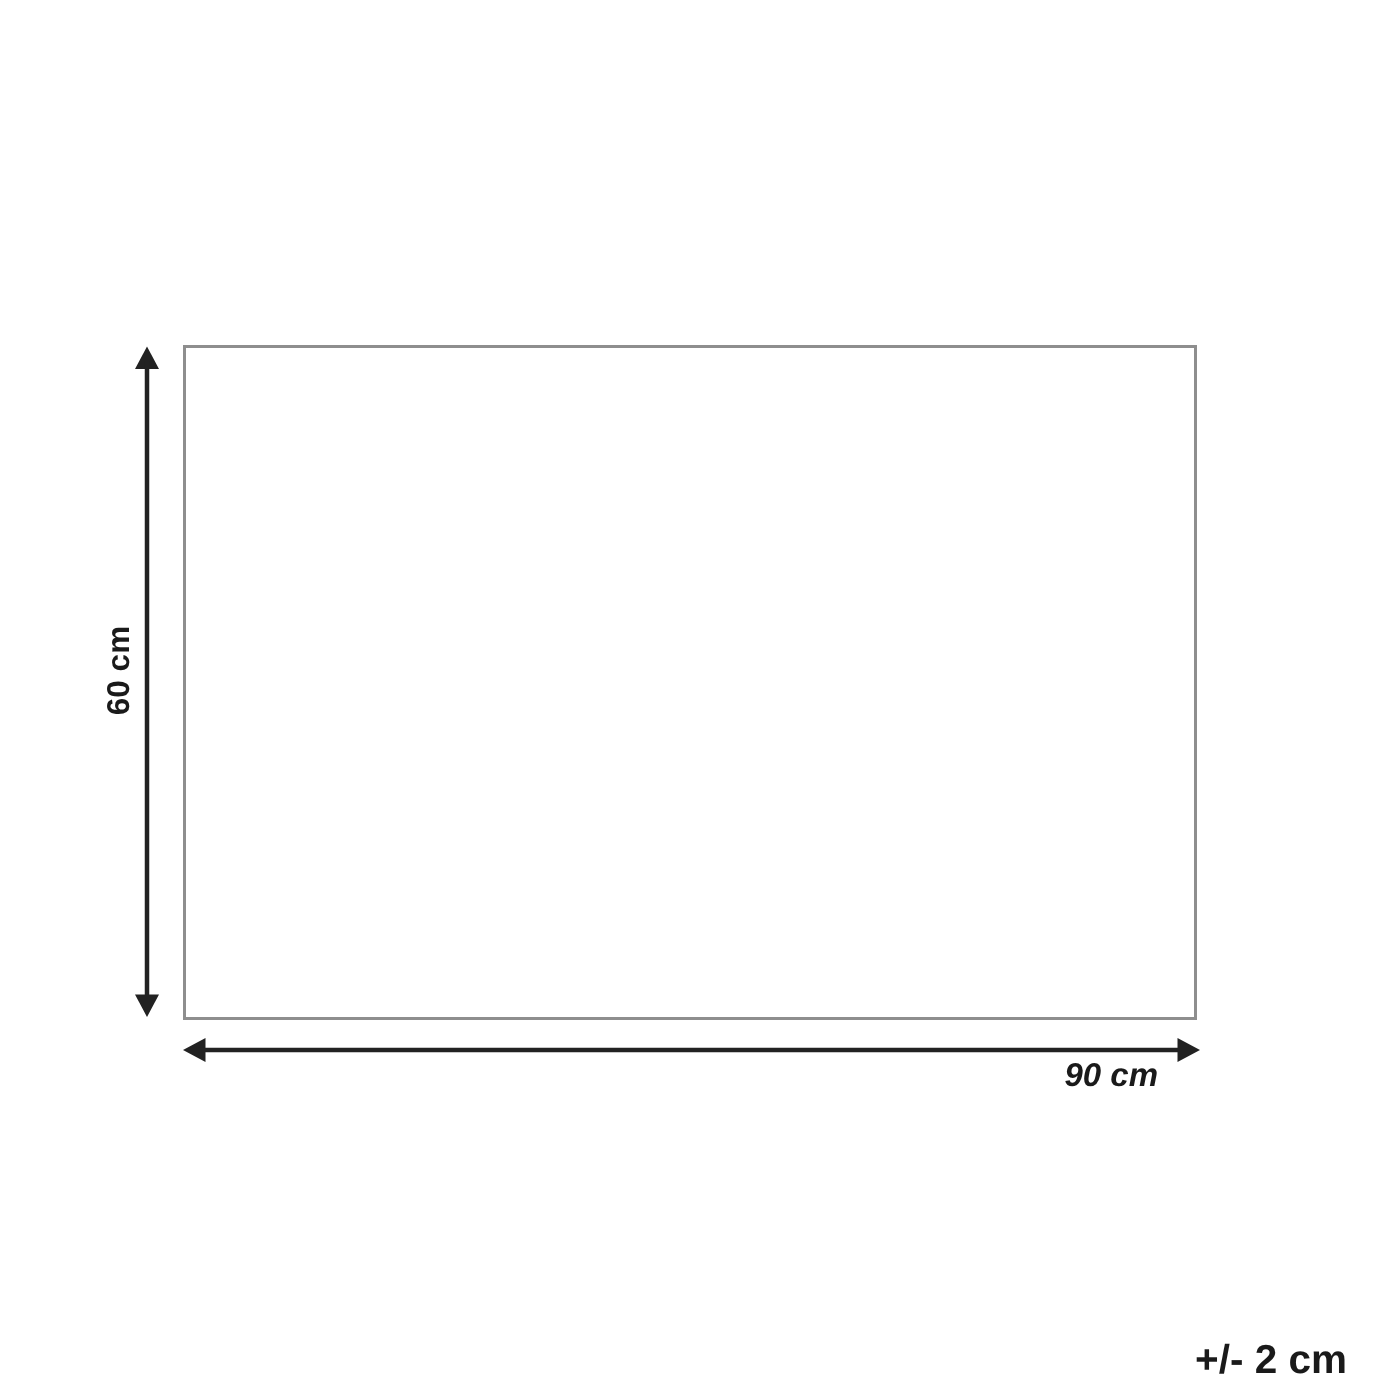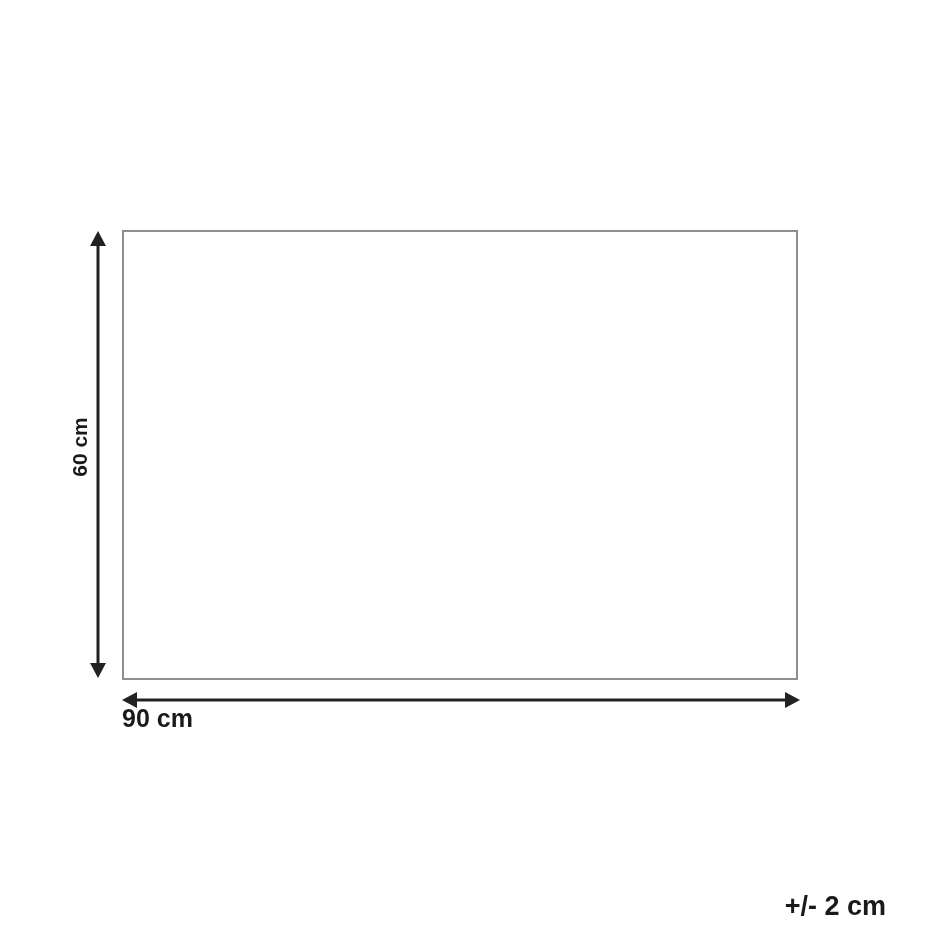--- a/index.html
+++ b/index.html
@@ -102,25 +102,26 @@
     height: 26px;
     line-height: 26px;
     text-align: center;
     font-size: 21px;
     transform: rotate(-90deg);
   }
   .width-label {
     left: 122px;
     top: 704px;
     width: 650px;
-    text-align: left;
-    font-size: 25px;
+    text-align: right;
+    font-size: 22px;
+    font-style: italic;
   }
   .tolerance-label {
-    right: 44px;
+    right: 32px;
     top: 891px;
     font-size: 27px;
   }
 </style>
 </head>
 <body>
 
 <div class="canvas">
 
   <div class="dim-rect"></div>

